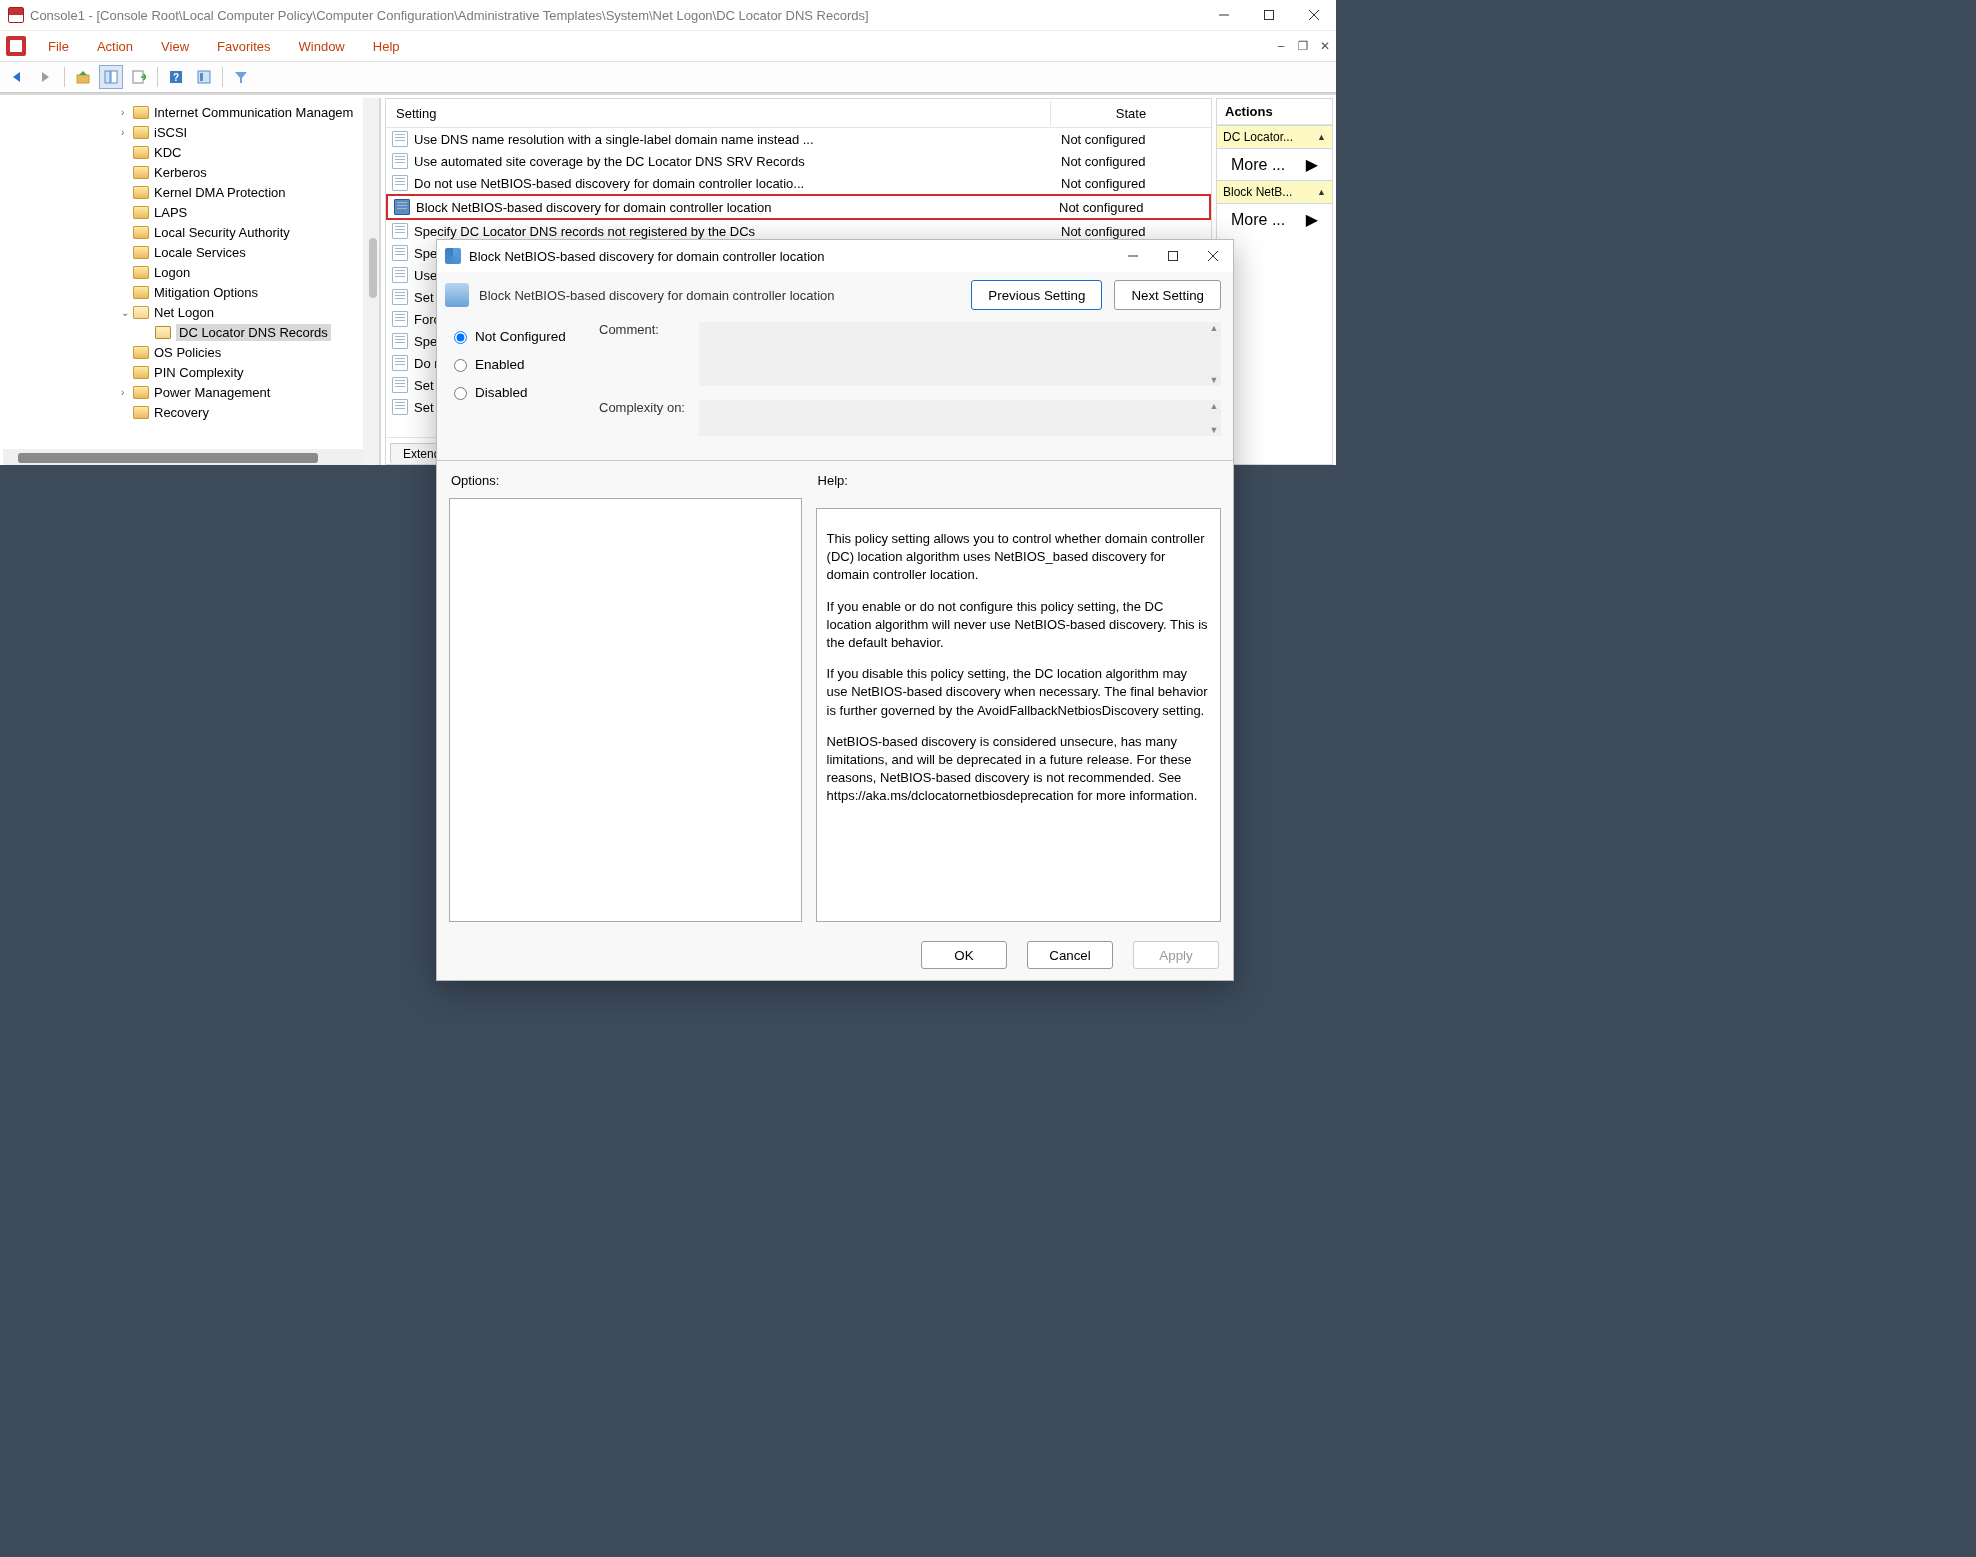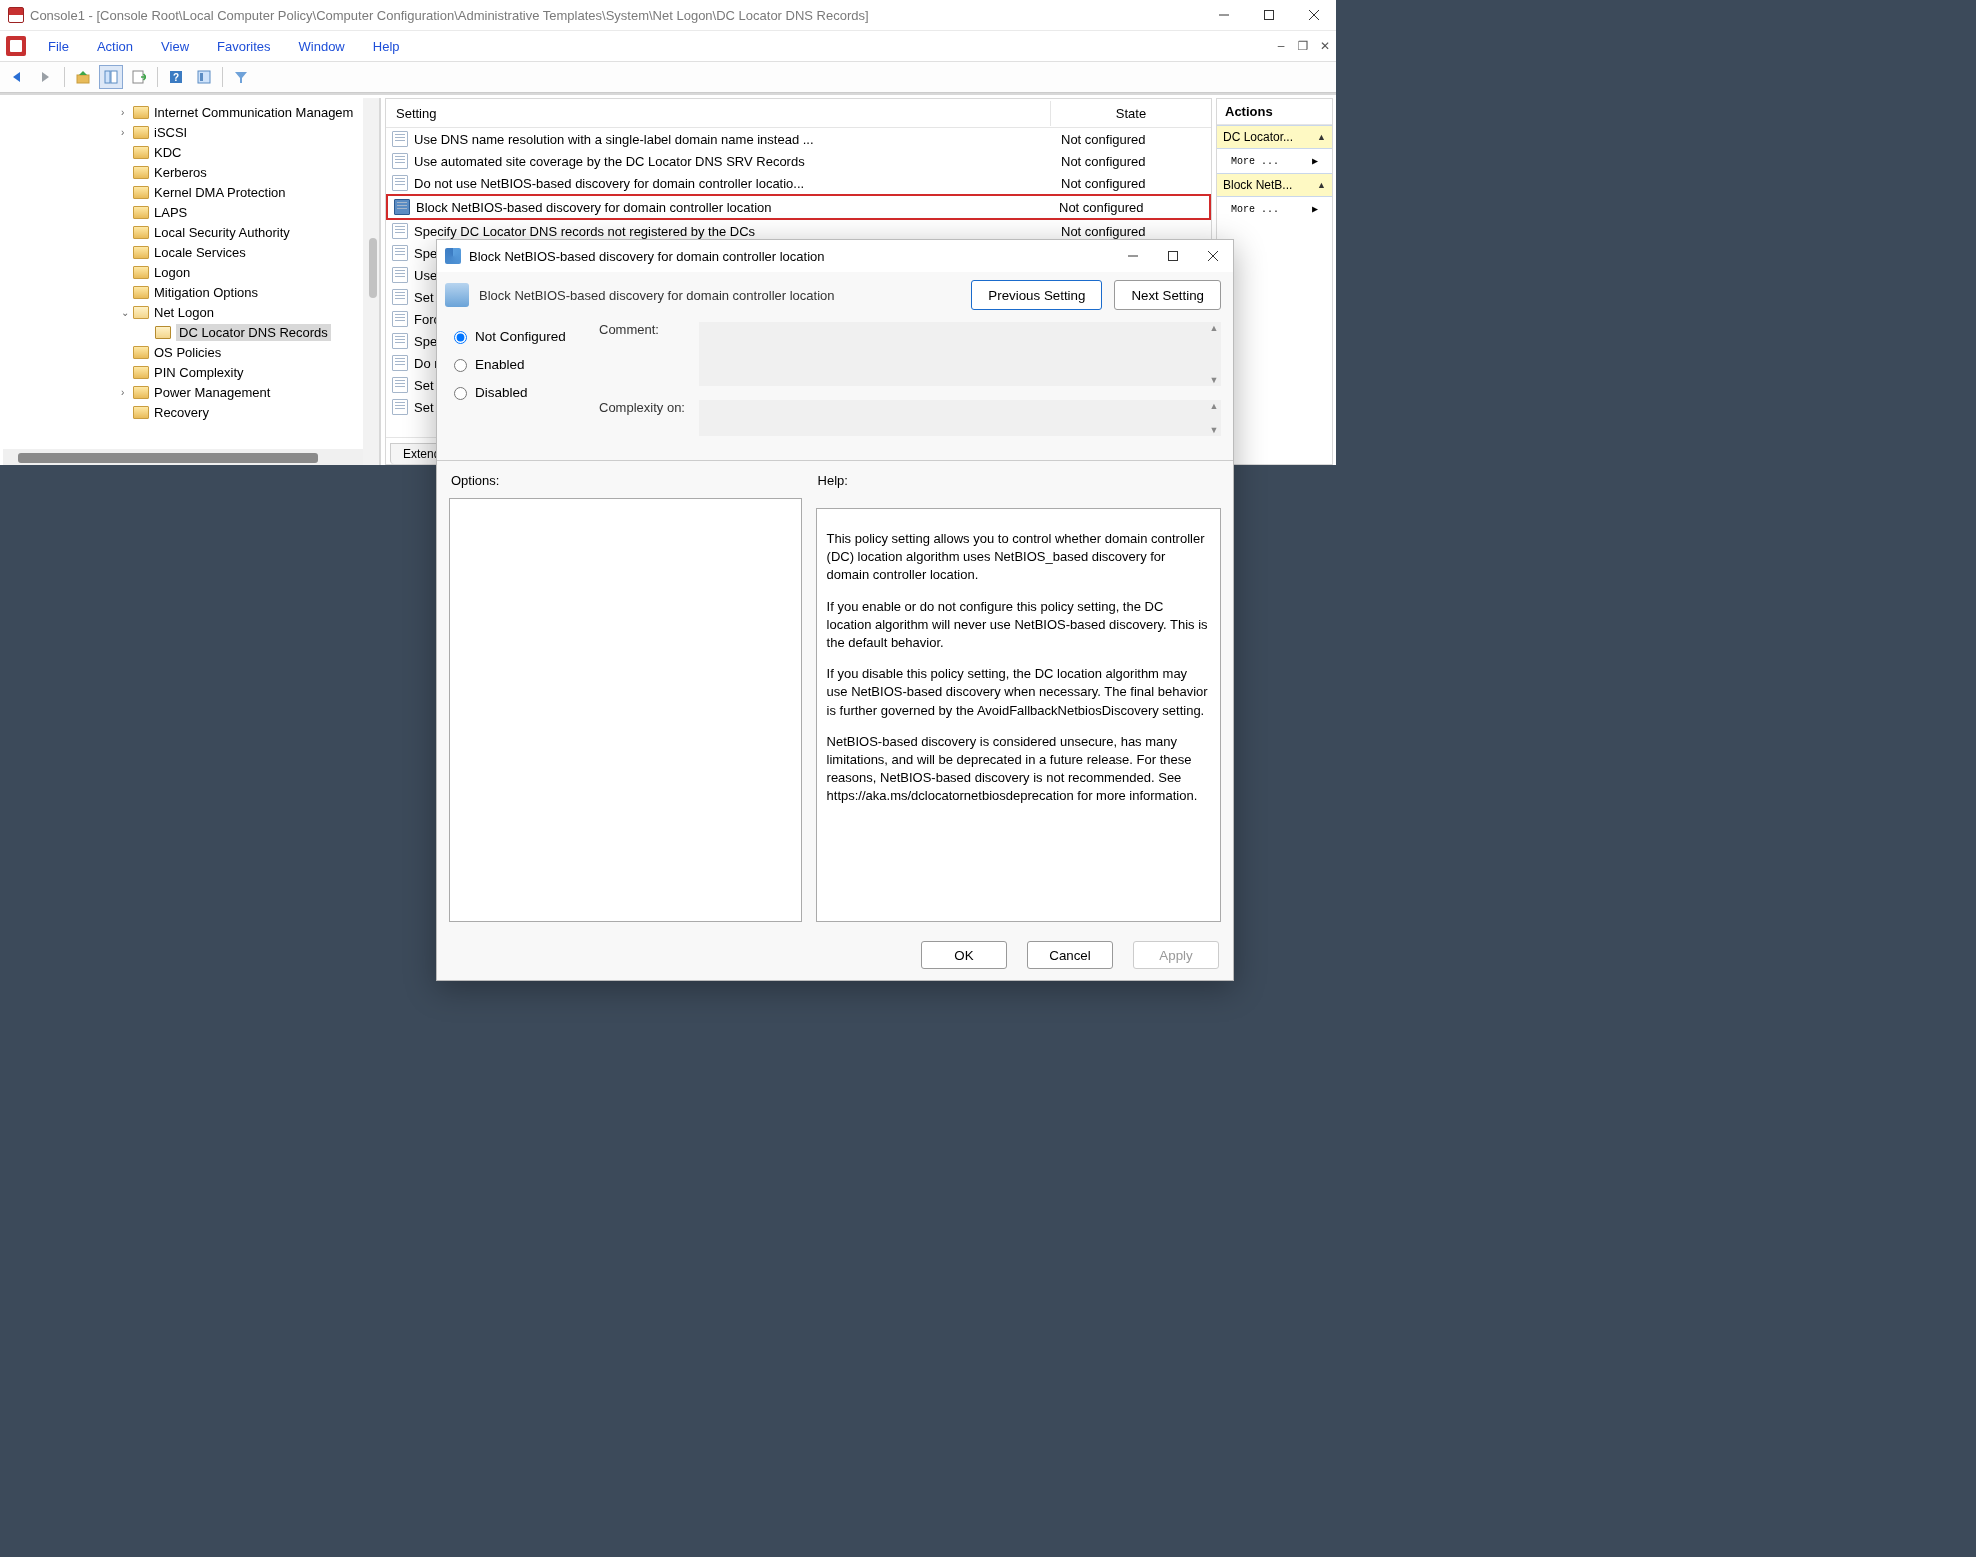--- a/index.html
+++ b/index.html
@@ -53,21 +53,21 @@
     border-radius: 2px;
     position: relative;
   }
   .menubar .logo::after {
     content: ""; position: absolute; inset: 4px;
     background: #fff;
     border-radius: 1px;
   }
   .menubar .mitem {
     padding: 4px 14px;
-    color: #1d4ed8;
+    color: #c2410c;
   }
   .mdi-controls { margin-left: auto; display: flex; }
   .mdi-controls span {
     width: 22px; height: 22px; display:flex; align-items:center; justify-content:center;
     font-size: 12px; color:#555;
   }
   
   .toolbar {
     height: 30px; display: flex; align-items: center;
     padding: 0 6px; border-bottom: 1px solid #ccc;
@@ -206,22 +206,21 @@
     border-bottom: 1px solid #e5e5e5;
   }
   .act-group-h {
     background:#fef9c3; border-top:1px solid #c9d7ea; border-bottom:1px solid #c9d7ea;
     padding: 4px 6px; display:flex; align-items:center; justify-content:space-between;
     font-size:12px;
   }
   .act-group-h .tri { font-size:9px; color:#333;}
   .act-item {
     padding: 6px 14px; display:flex; align-items:flex-end; justify-content:space-between;
-    font-size:10px;
-    font-family:Liberation Mono, monospace;
+    font-size:16px;
   }
 
   
   .dialog {
     position: absolute;
     left: 436px;
     top: 239px;
     width: 796px;
     height: 740px;
     background: #f8f8f8;

